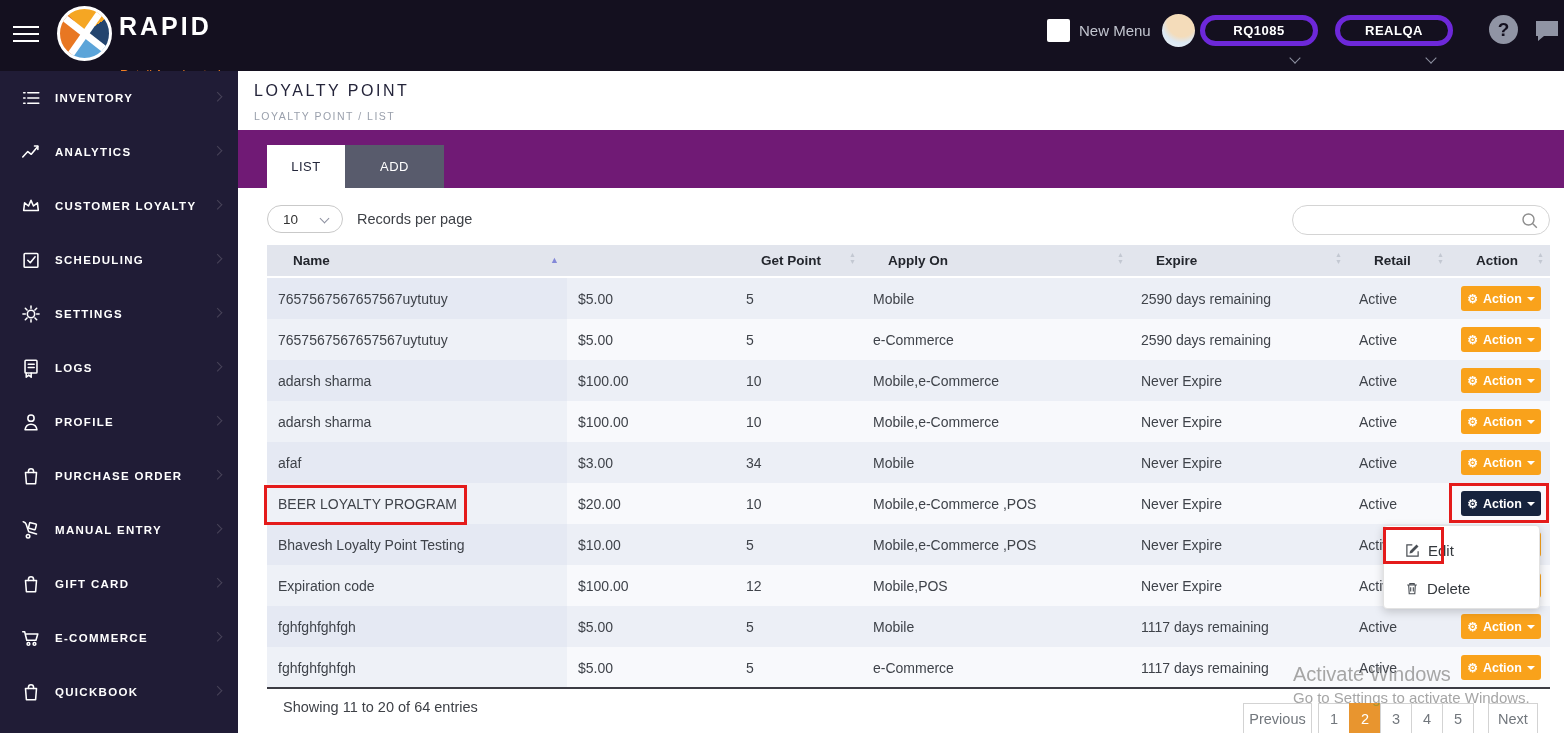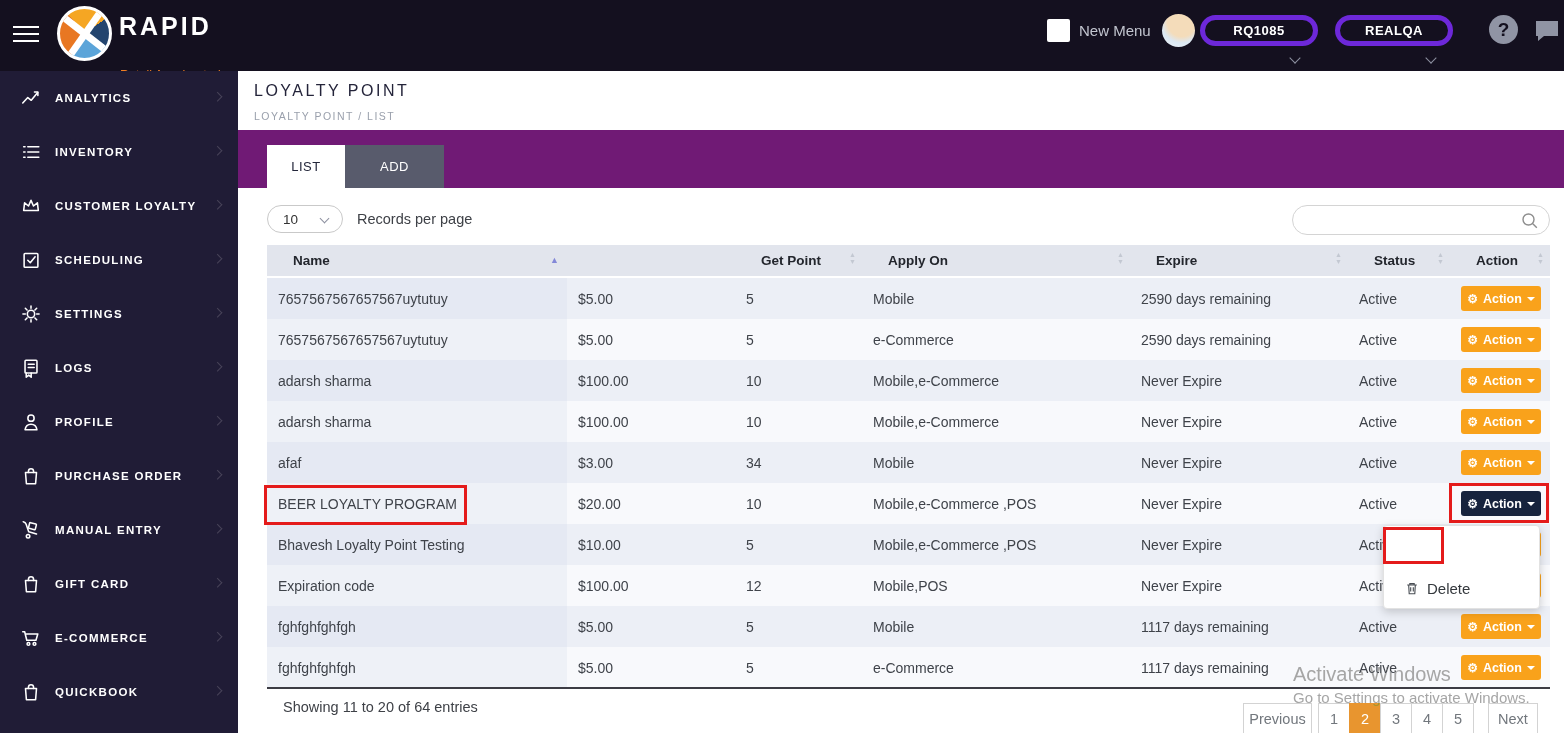--- a/index.html
+++ b/index.html
@@ -161,33 +161,33 @@
           <path fill="#9094a4" d="M2 3h22v15H10l-6 5v-5H2z"></path>
         </svg>
     </div>
   </div>
 
   <div class="sidebar">
 
     <div class="sitem">
       <span class="sicon">
         <svg viewBox="0 0 24 24">
+            <path d="M8.5 6.2h12M8.5 12h12M8.5 17.8h12M4 6.2h1.5M4 12h1.5M4 17.8h1.5"></path>
+          </svg></span>
+      <span class="slabel">INVENTORY</span>
+      <span class="schev"></span>
+    </div>
+
+    <div class="sitem">
+      <span class="sicon">
+        <svg viewBox="0 0 24 24">
             <path d="M3 17.5l5.5-6 3.8 3 7-8.5"></path>
             <path d="M15.8 5.5h3.7v3.8"></path>
           </svg></span>
       <span class="slabel">ANALYTICS</span>
-      <span class="schev"></span>
-    </div>
-
-    <div class="sitem">
-      <span class="sicon">
-        <svg viewBox="0 0 24 24">
-            <path d="M8.5 6.2h12M8.5 12h12M8.5 17.8h12M4 6.2h1.5M4 12h1.5M4 17.8h1.5"></path>
-          </svg></span>
-      <span class="slabel">INVENTORY</span>
       <span class="schev"></span>
     </div>
 
     <div class="sitem">
       <span class="sicon">
         <svg viewBox="0 0 24 24">
             <path d="M4 17L5 8.5l4.3 3.5L12 5.8l2.7 6.2L19 8.5 20 17z"></path>
           </svg></span>
       <span class="slabel">CUSTOMER LOYALTY</span>
       <span class="schev"></span>
@@ -331,21 +331,21 @@
         </span>
     </div>
     <div class="th c-expire">
       <span>Expire</span>
       <span class="sorts">
           <span>▲</span>
           <span>▼</span>
         </span>
     </div>
     <div class="th c-status">
-      <span>Status</span>
+      <span>Retail</span>
       <span class="sorts">
           <span>▲</span>
           <span>▼</span>
         </span>
     </div>
     <div class="th c-action">
       <span>Action</span>
       <span class="sorts">
           <span>▲</span>
           <span>▼</span>
@@ -509,20 +509,27 @@
           <span class="gear-glyph">⚙</span>
           <span>Action</span>
           <span class="bcaret"></span>
         </button>
       </div>
   </div>
 
   <div class="tbottom"></div>
 
   <div class="dropdown">
+    <div class="ditem edit">
+      <svg width="15" height="15" viewBox="0 0 16 16">
+          <path d="M14 8.8V14H2V2h5.8" fill="none"></path>
+          <path d="M12.3 1.6l2.1 2.1-6.9 6.9-2.7.6.6-2.7z" fill="#4a4f55" stroke="none"></path>
+        </svg>
+      <span>Edit</span>
+    </div>
     <div class="ditem delete">
       <svg width="14" height="15" viewBox="0 0 16 16">
           <path d="M2.5 4h11M5.5 4V2.5h5V4M4.2 4l.6 10h6.4l.6-10M6.5 6.5v5M9.5 6.5v5" fill="none"></path>
         </svg>
       <span>Delete</span>
     </div>
   </div>
 
   <div class="redbox rb-name"></div>
   <div class="redbox rb-action"></div>

